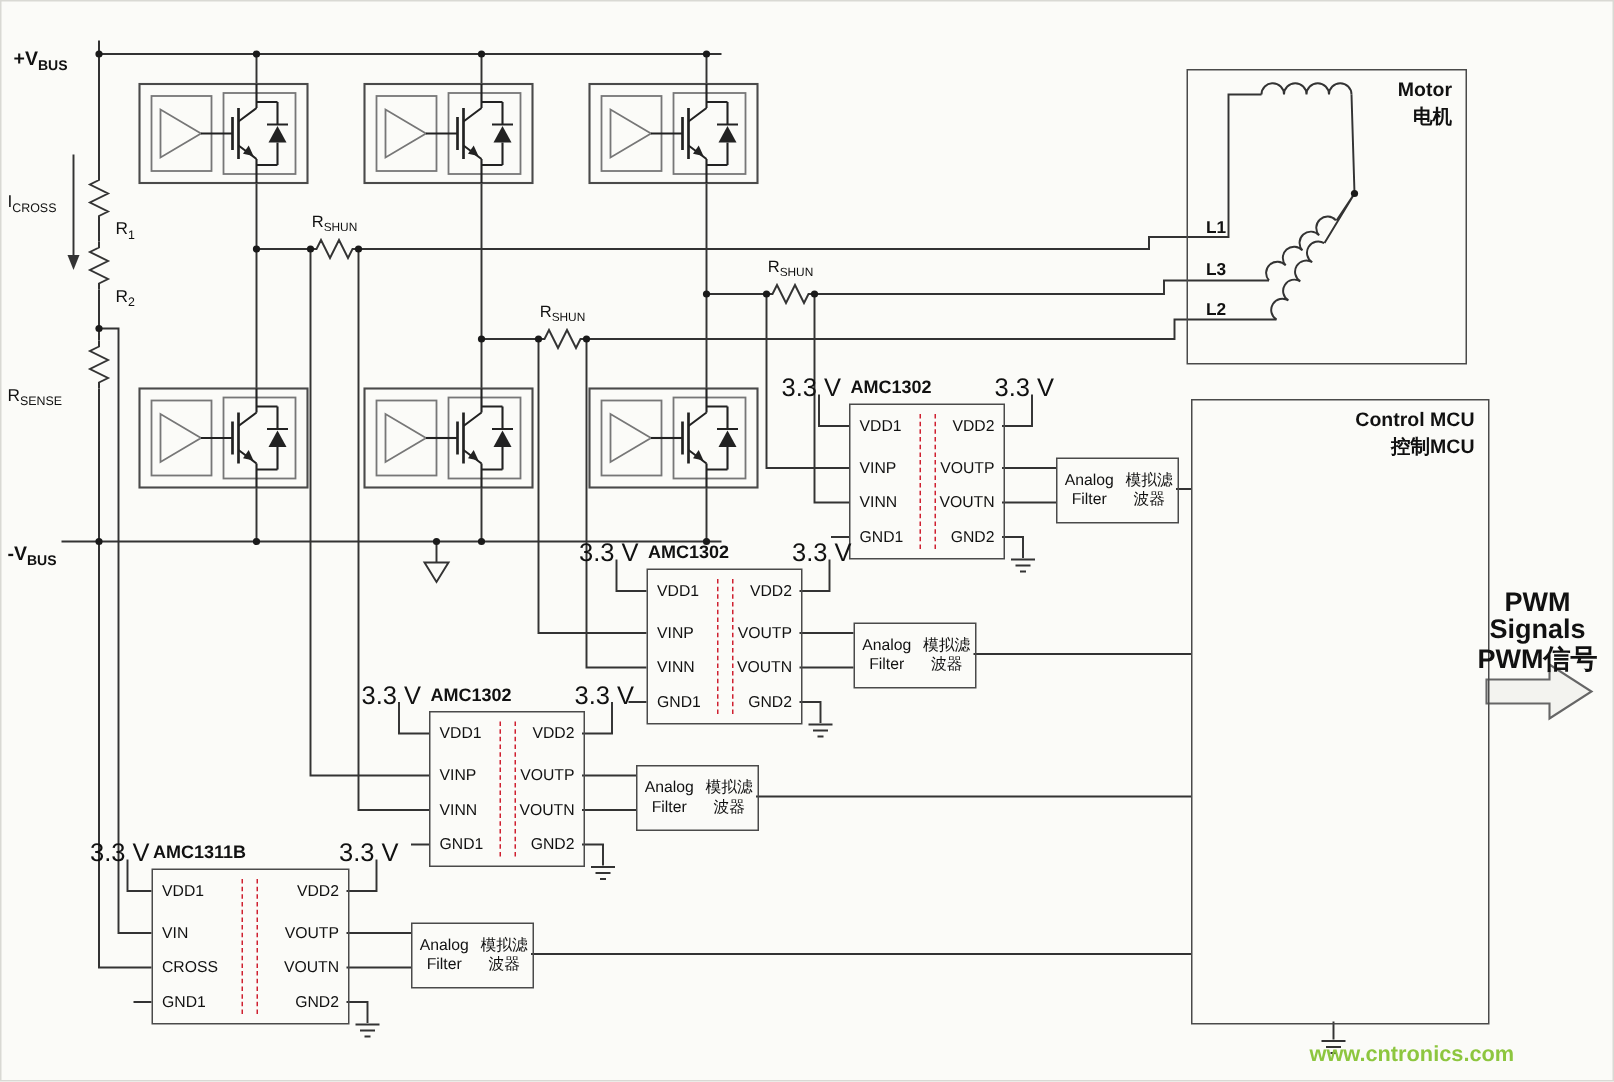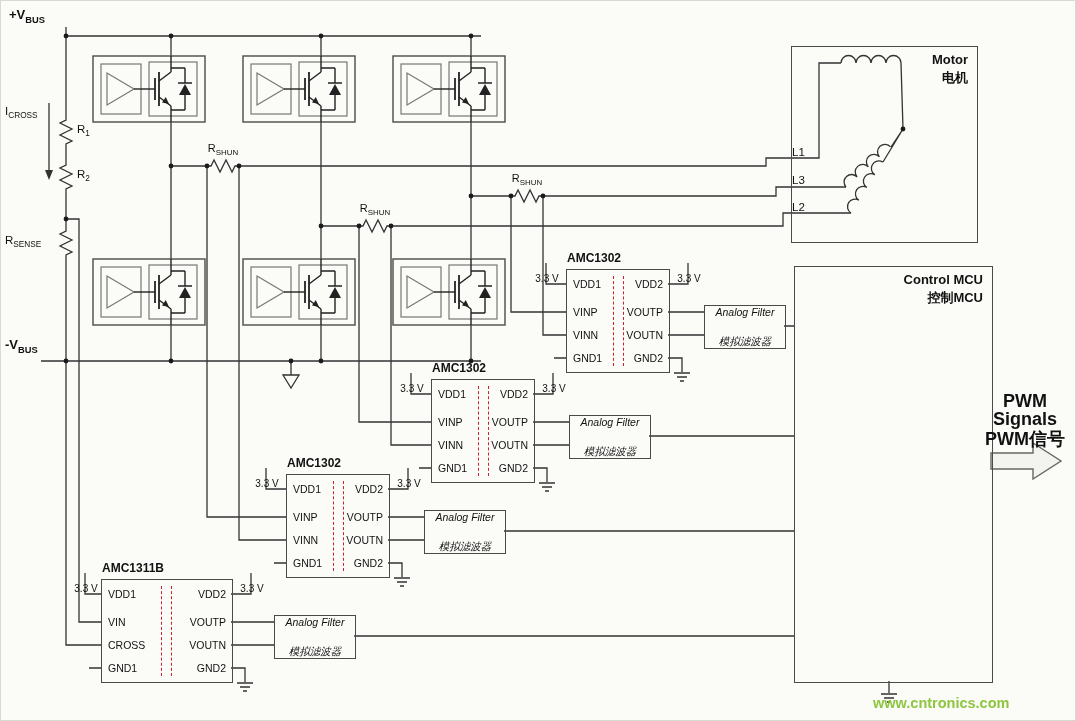--- a/index.html
+++ b/index.html
@@ -1,40 +1,40 @@
 <!DOCTYPE html>
 <html style="--iso-red: #cf2030; --wm-green: #8dc63f;"><head>
 <meta charset="utf-8">
 <style>
   :root { --iso-red:#cf2030; --wm-green:#8dc63f; }
   html,body { margin:0; padding:0; }
   body { font-family:"Liberation Sans","DejaVu Sans",sans-serif; color:#111; }
   #canvas { position:relative; width:1076px; height:721px; background:#fbfbf8;
             border:1px solid #d9d9d4; box-sizing:border-box; overflow:hidden; }
   svg { position:absolute; left:0; top:0; }
-  .lbl { position:absolute; white-space:nowrap; font-size:11.5px; }
+  .lbl { position:absolute; white-space:nowrap; font-size:11.5px;margin-top:24px; }
   .lbl.bold { font-weight:bold; font-size:13px; }
   sub { font-size:0.72em; }
   .chip { position:absolute; border:1.6px solid #4a4a4a; background:transparent; }
   .chip-title { position:absolute; top:-19px; left:0; right:0; 
                 font-weight:bold; font-size:12px; }
-  .supply { position:absolute; top:-21px; font-size:10px; text-align:center;margin-top:24px; }
+  .supply { position:absolute; top:-21px; font-size:17px; text-align:left; }
   .supply-l { left:-46px; width:52px; }
   .supply-r { right:-46px; width:52px; }
   .iso { position:absolute; top:6px; bottom:6px; left:46px; width:9px;
          border-left:1.6px dashed var(--iso-red); border-right:1.6px dashed var(--iso-red); }
   .pin { position:absolute; font-size:10.5px; height:13px; line-height:13px; }
   .pin.pl { left:6px; } .pin.pr { right:6px; text-align:right; }
   .filter { position:absolute; width:80px; height:42px; border:1.3px solid #4a4a4a;
-            display:flex; flex-direction:column; align-items:center; justify-content:space-between;
-            font-size:10.5px; line-height:13px; background:transparent; text-align:center;font-style:italic; }
+            display:flex; flex-direction:row; align-items:center; justify-content:center;
+            font-size:10.5px; line-height:13px; background:transparent; text-align:center; }
   .box { position:absolute; border:1.6px solid #4a4a4a; background:transparent; }
   .box-title { position:absolute; top:5px; right:9px; font-weight:bold; font-size:13px;padding-left:48px; }
   .box-title-cn { position:absolute; top:22px; right:9px; font-weight:bold; font-size:13px; }
-  .phase { position:absolute; left:0; font-weight:normal; font-size:11.5px; }
+  .phase { position:absolute; left:12px; font-weight:bold; font-size:11.5px; }
   .pwm-line { position:absolute; width:84px; text-align:center; font-weight:bold; font-size:18px; }
   .watermark { position:absolute; left:872px; top:694px; color:var(--wm-green);
                font-weight:bold; font-size:14.5px; }
   .shunt-lbl { position:absolute; width:64px; text-align:center; font-size:11px; }
 </style>
 </head>
 <body>
 
 <div id="canvas">
 

